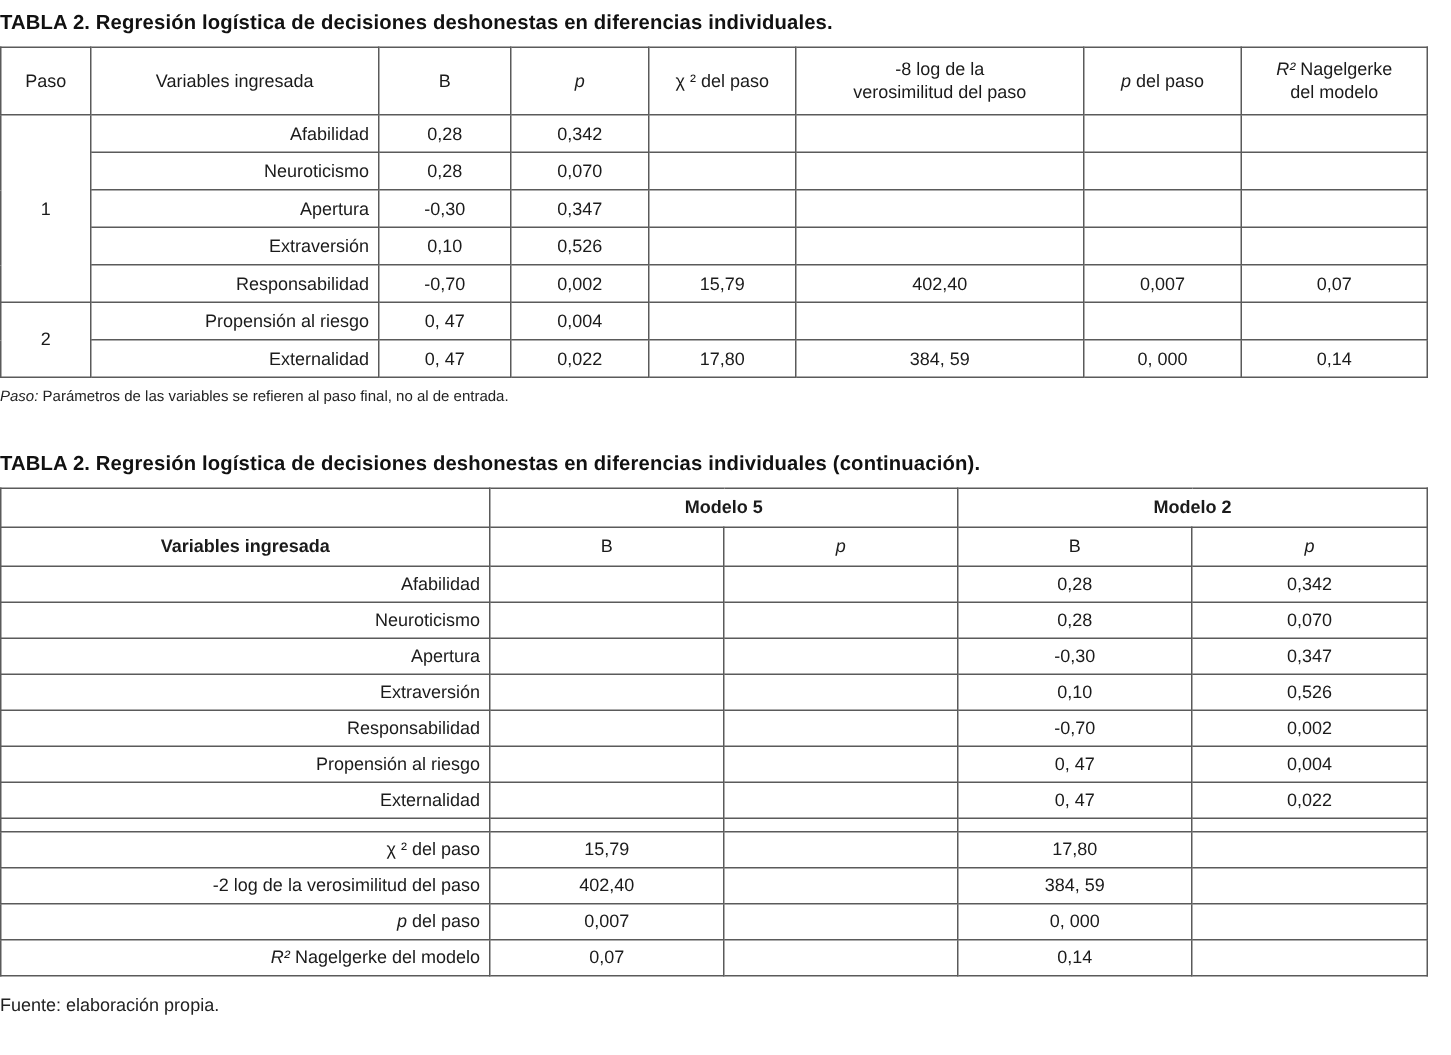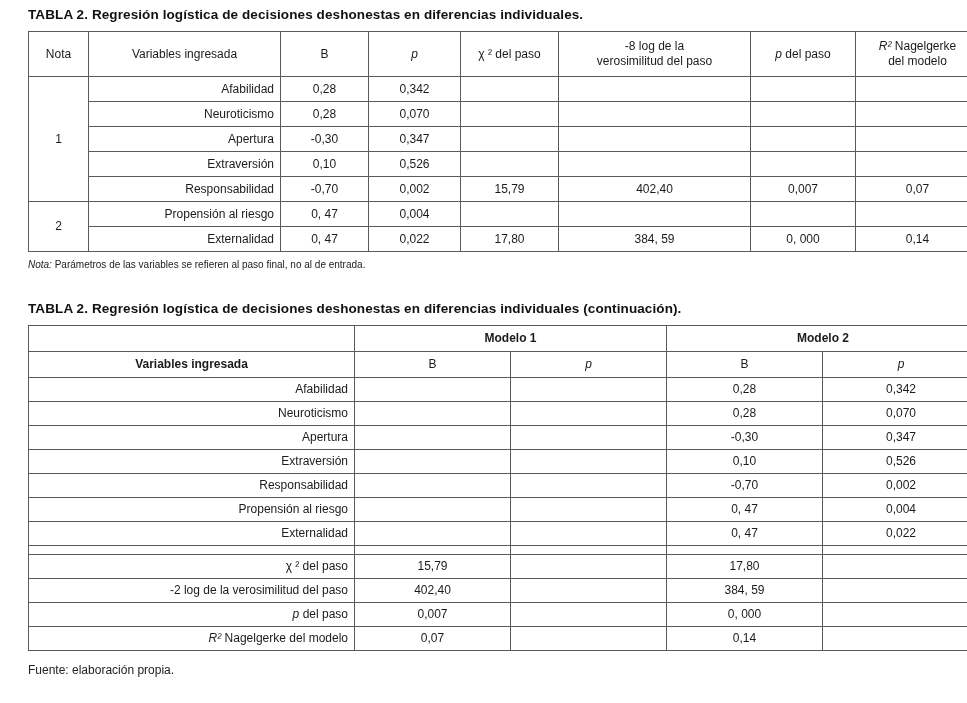--- a/index.html
+++ b/index.html
@@ -4,21 +4,21 @@
 <style>
   * { margin: 0; padding: 0; box-sizing: border-box; }
   html, body { background: #ffffff; }
   body {
     width: 967px;
     height: 703px;
     font-family: "Liberation Sans", sans-serif;
     color: #1b1b1b;
     overflow: hidden;
   }
-  .page { padding: 7px 5px; margin-left: 23px; }
+  .page { padding: 7px 0; }
   .tbl-title {
     font-size: 13.5px;
     font-weight: bold;
     color: #111;
     margin-bottom: 9px;
     letter-spacing: 0.1px;
   }
   .tbl-title.second { margin-top: 31px; }
   table {
     border-collapse: collapse;
@@ -72,21 +72,21 @@
         <col style="width:192px">
         <col style="width:88px">
         <col style="width:92px">
       <col style="width:98px">
         <col style="width:192px">
         <col style="width:105px">
         <col style="width:124px">
     </colgroup>
     <thead>
       <tr>
-          <th class="center">Nota</th>
+          <th class="center">Paso</th>
           <th class="center">Variables ingresada</th>
           <th class="center">B</th>
           <th class="center"><span class="it">p</span></th>
           <th class="center">χ ² del paso</th>
           <th class="center">-8 log de la
 verosimilitud del paso</th>
           <th class="center"><span class="it">p</span> del paso</th>
           <th class="center"><span class="it">R²</span> Nagelgerke
 del modelo</th>
         </tr>
@@ -153,36 +153,36 @@
           <td class="center">0, 47</td>
           <td class="center">0,022</td>
           <td class="center">17,80</td>
           <td class="center">384, 59</td>
           <td class="center">0, 000</td>
           <td class="center">0,14</td>
         </tr>
       </tbody>
   </table>
 
-  <div class="note"><span class="it">Nota:</span><span> Parámetros de las variables se refieren al paso final, no al de entrada.</span></div>
+  <div class="note"><span class="it">Paso:</span><span> Parámetros de las variables se refieren al paso final, no al de entrada.</span></div>
 
   <div class="tbl-title second">TABLA 2. Regresión logística de decisiones deshonestas en diferencias individuales (continuación).</div>
 
   <table id="t2">
     <colgroup>
       <col style="width:326px">
         <col style="width:156px">
         <col style="width:156px">
         <col style="width:156px">
         <col style="width:157px">
     </colgroup>
     <thead>
       <tr>
         <th></th>
-        <th colspan="2" class="bold">Modelo 1</th>
+        <th colspan="2" class="bold">Modelo 5</th>
         <th colspan="2" class="bold">Modelo 2</th>
       </tr>
       <tr>
         <th class="bold">Variables ingresada</th>
         <th>B</th>
         <th class="it">p</th>
         <th>B</th>
         <th class="it">p</th>
       </tr>
     </thead>

